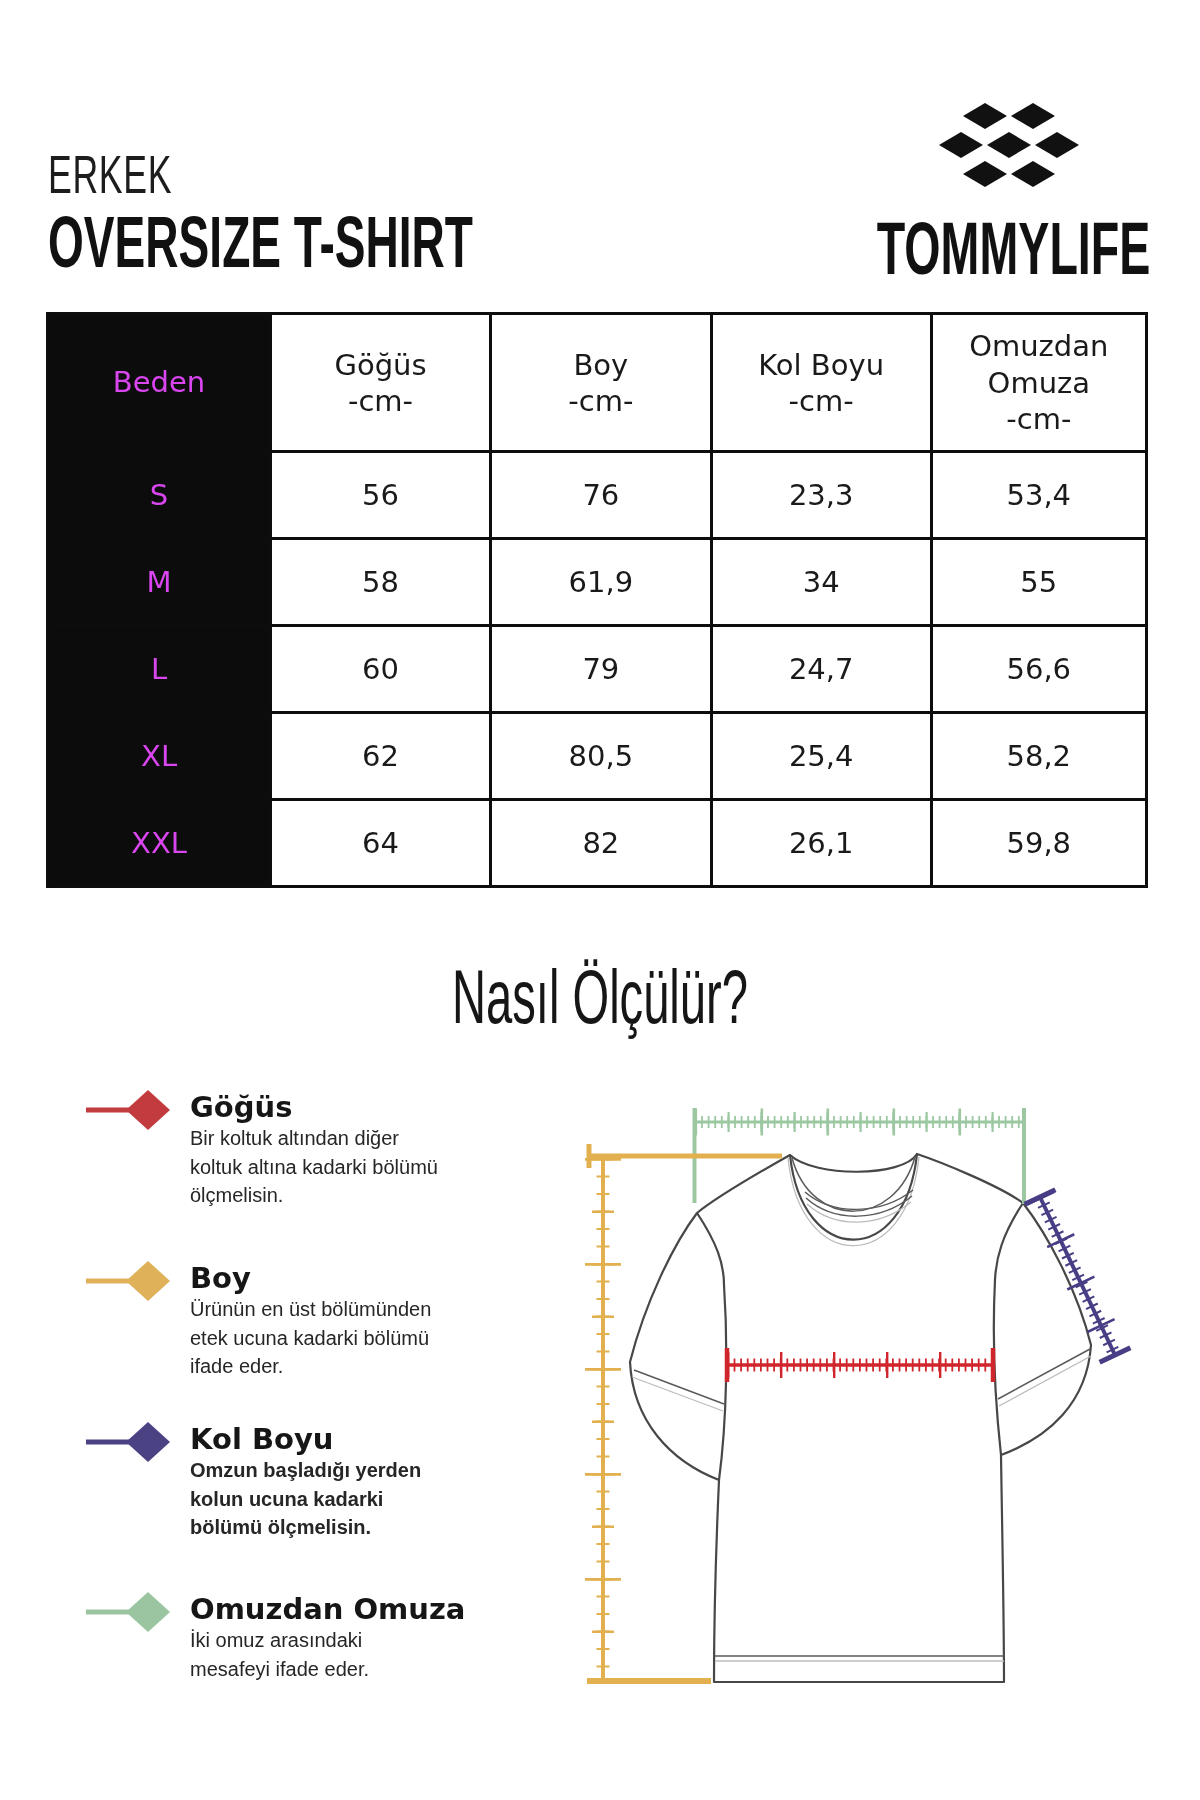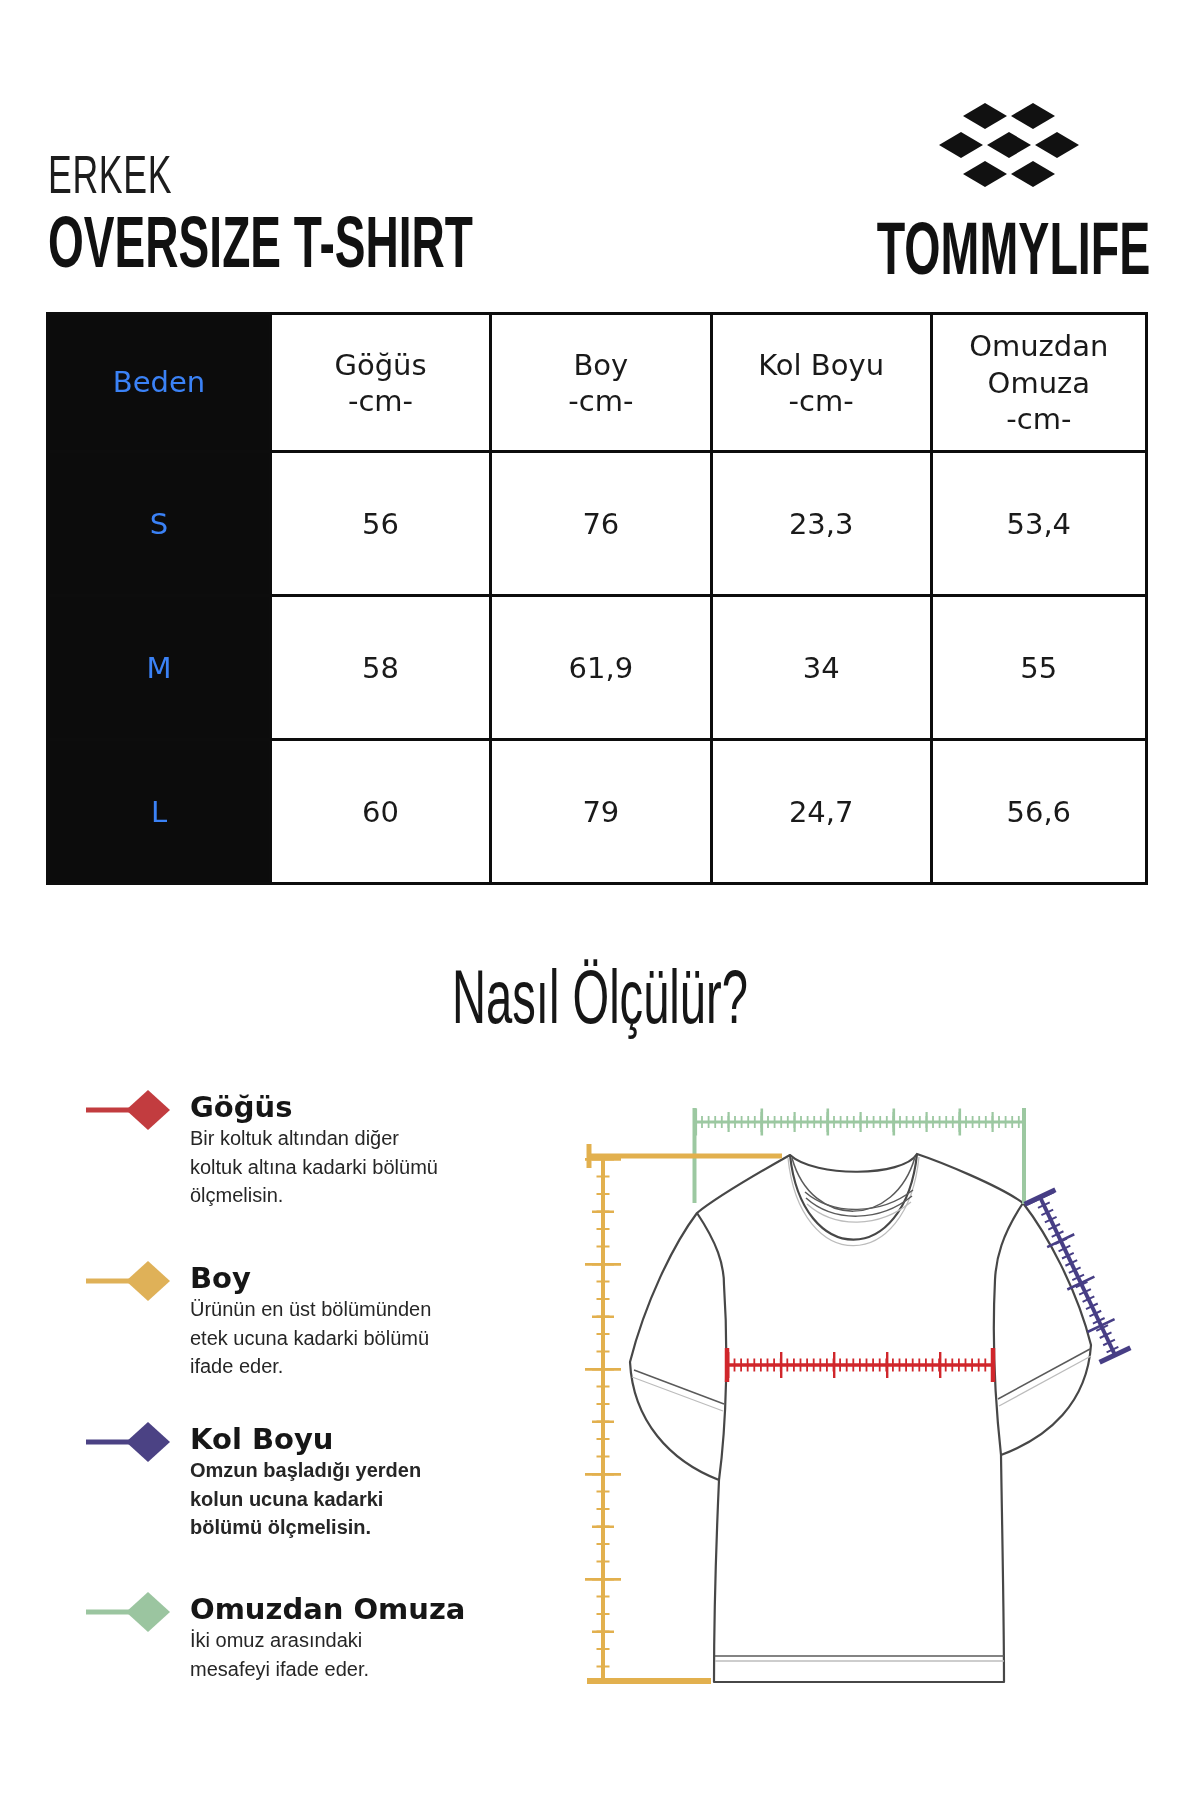--- a/index.html
+++ b/index.html
@@ -30,21 +30,21 @@
   table.size-table {
     position:absolute; left:46px; top:312px; width:1102px; height:573px;
     border-collapse:collapse; table-layout:fixed; text-align:center;
   }
   .size-table th, .size-table td {
     border:3px solid #0d0d0d; vertical-align:middle; text-align:center;
     font-weight:400; font-size:29px; color:#1a1a1a; background:#fff;
   }
   .size-table thead tr { height:138px; }
   .size-table tbody tr { height:87px; }
-  .size-table .size-col { background:#0c0c0c; color:#3b82f6; }
+  .size-table .size-col { background:#0c0c0c; color:#d946ef; }
   .hd-label { display:block; line-height:37px; }
   .hd-unit  { display:block; line-height:35px; }
 
   
   .howto-title {
     position:absolute; left:0; top:953px; width:1200px; text-align:center;
     font-family:"Liberation Sans",sans-serif; font-size:76px; font-weight:400; color:#161616;
     transform:scaleX(0.62); transform-origin:center top; white-space:nowrap;
   }
   .legend-item { position:absolute; left:0; top:0; }
@@ -133,20 +133,34 @@
         <td>34</td>
         <td>55</td>
       </tr>
       <tr>
         <td class="size-col">L</td>
         <td>60</td>
         <td>79</td>
         <td>24,7</td>
         <td>56,6</td>
       </tr>
+      <tr>
+        <td class="size-col">XL</td>
+        <td>62</td>
+        <td>80,5</td>
+        <td>25,4</td>
+        <td>58,2</td>
+      </tr>
+      <tr>
+        <td class="size-col">XXL</td>
+        <td>64</td>
+        <td>82</td>
+        <td>26,1</td>
+        <td>59,8</td>
+      </tr>
     </tbody>
   </table>
 
   <div class="howto-title">Nasıl Ölçülür?</div>
 
   <div class="legend-item">
     <svg class="legend-marker" style="left:86px; top:1088px;" width="86" height="44" viewBox="0 0 86 44">
       <line x1="0" y1="22" x2="48" y2="22" stroke-width="5" stroke="#C23C3F"></line>
       <path d="M62 2 L84 22 L62 42 L40 22 Z" fill="#C23C3F"></path>
     </svg>

